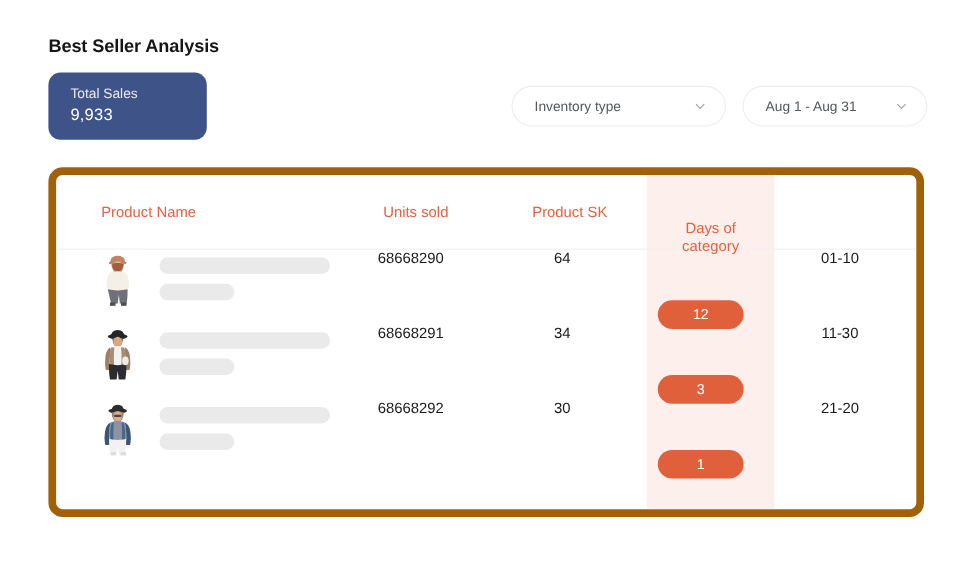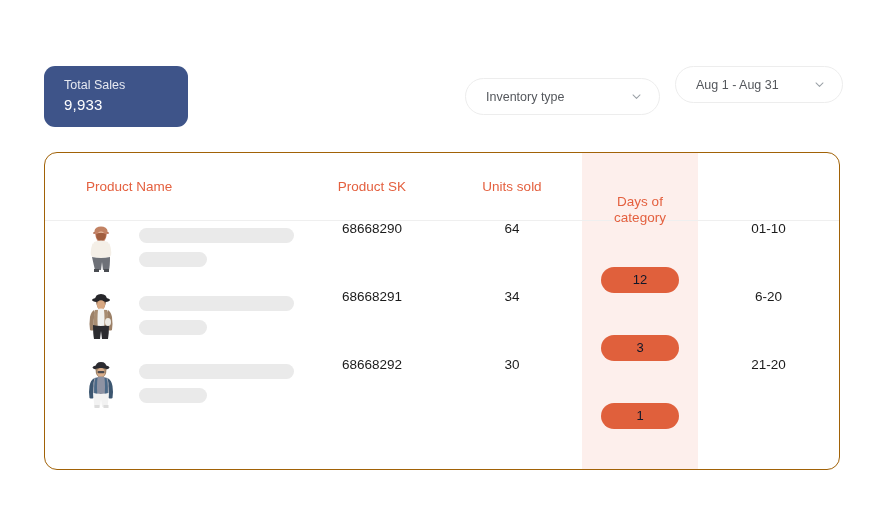--- a/index.html
+++ b/index.html
@@ -69,38 +69,38 @@
     align-items: center;
     justify-content: space-between;
     padding: 0 17px 0 20px;
   }
   .dropdown-label {
     font-size: 12.5px;
     color: #54575C;
     white-space: nowrap;
   }
   .dd-inventory { left: 465px; top: 78px; width: 195px; align-items: center; }
-  .dd-daterange { left: 675px; top: 66px; width: 168px; }
+  .dd-daterange { left: 675px; top: 78px; width: 168px; }
   .chev {
     width: 11px;
     height: 11px;
     flex: none;
     margin-left: 10px;
   }
   .chev svg { display: block; }
 
   
   .table-card {
     position: absolute;
     left: 44px;
     top: 152px;
     width: 796px;
     height: 318px;
     background: #ffffff;
-    border: 1px solid #a16207;
+    border: 7px solid #a16207;
     border-radius: 13px;
     box-sizing: border-box;
     overflow: hidden;
   }
 
   
   .hl-band {
     position: absolute;
     left: 537px;
     top: 0;
@@ -183,31 +183,32 @@
   .sk-long { width: 155px; }
   .sk-short { width: 68px; }
 
   .badge {
     display: inline-block;
     min-width: 78px;
     height: 26px;
     line-height: 26px;
     border-radius: 13px;
     background: #E0603C;
-    color: #0f172a;
+    color: #ffffff;
     font-size: 13px;
     text-align: center;
     box-sizing: border-box;
   }
 </style>
 </head>
 <body>
 
 <div class="page">
 
+  <div class="page-title">Best Seller Analysis</div>
 
   <div class="kpi-card">
     <div class="kpi-label">Total Sales</div>
     <div class="kpi-value">9,933</div>
   </div>
 
   <div class="dropdown dd-inventory">
     <span class="dropdown-label">Inventory type</span>
     <span class="chev">
       <svg viewBox="0 0 12 12" width="11" height="11" aria-hidden="true">
@@ -226,22 +227,22 @@
   </div>
 
   <div class="table-card">
 
     <div class="hl-band"></div>
 
     <div class="table-inner">
 
       <div class="thead">
         <div class="th c-name">Product Name</div>
+        <div class="th c-units">Units sold</div>
         <div class="th c-sk">Product SK</div>
-        <div class="th c-units">Units sold</div>
         <div class="th c-days two-line">
           <div>Days of</div>
           <div>category</div>
         </div>
       </div>
 
       <div class="tbody">
 
         <div class="trow">
           <div class="cell c-name product-cell">
@@ -295,21 +296,21 @@
             <div class="skeleton-wrap">
               <div class="sk-bar sk-long"></div>
               <div class="sk-bar sk-short"></div>
             </div>
           </div>
           <div class="cell c-sk">68668291</div>
           <div class="cell c-units">34</div>
           <div class="cell c-days">
             <span class="badge">3</span>
           </div>
-          <div class="cell c-disc">6-20</div>
+          <div class="cell c-disc">11-30</div>
         </div>
 
         <div class="trow">
           <div class="cell c-name product-cell">
             <div class="thumb">
               <svg viewBox="0 0 40 52" width="40" height="52" aria-hidden="true">
                 <rect x="0" y="0" width="40" height="52" fill="#ffffff"></rect>
                 <ellipse cx="20" cy="10.5" rx="8.5" ry="2.4" fill="#2B2B30"></ellipse>
                 <path d="M14.5 10.5 q0 -5.5 5.5 -5.5 q5.5 0 5.5 5.5 z" fill="#2B2B30"></path>
                 <path d="M14.5 12 q5.5 -2 11 0 q0 8 -5.5 9 q-5.5 -1 -5.5 -9z" fill="#9C8064"></path>

